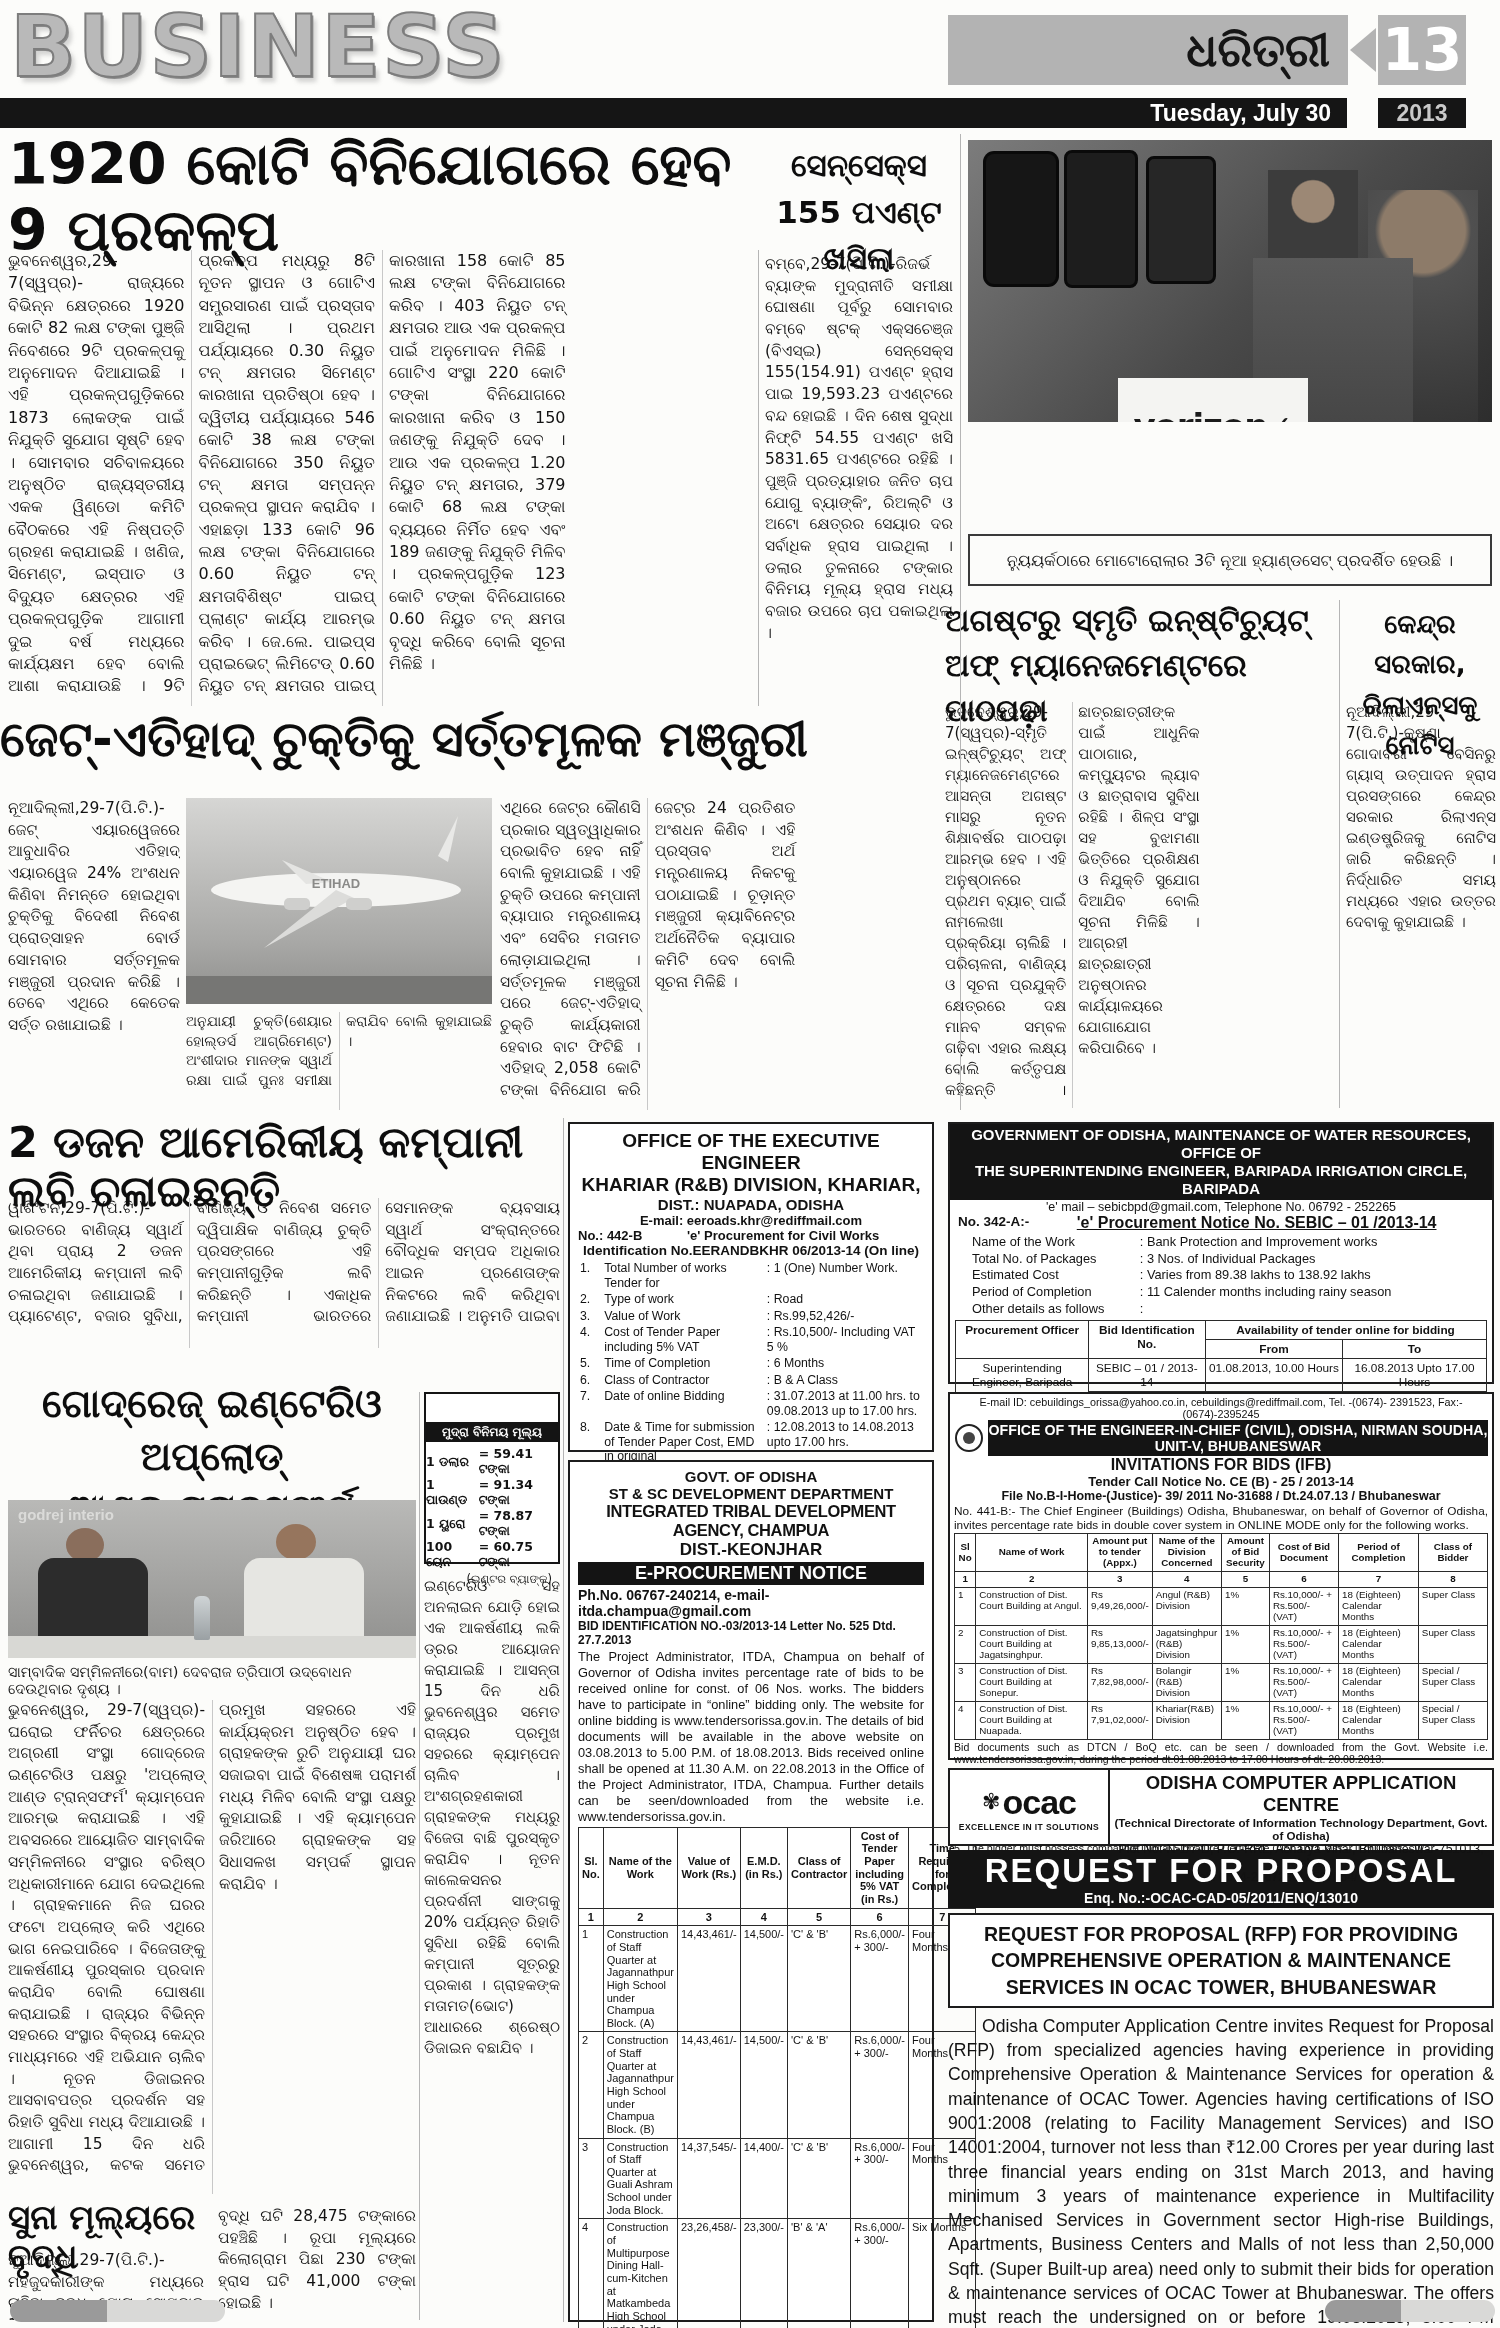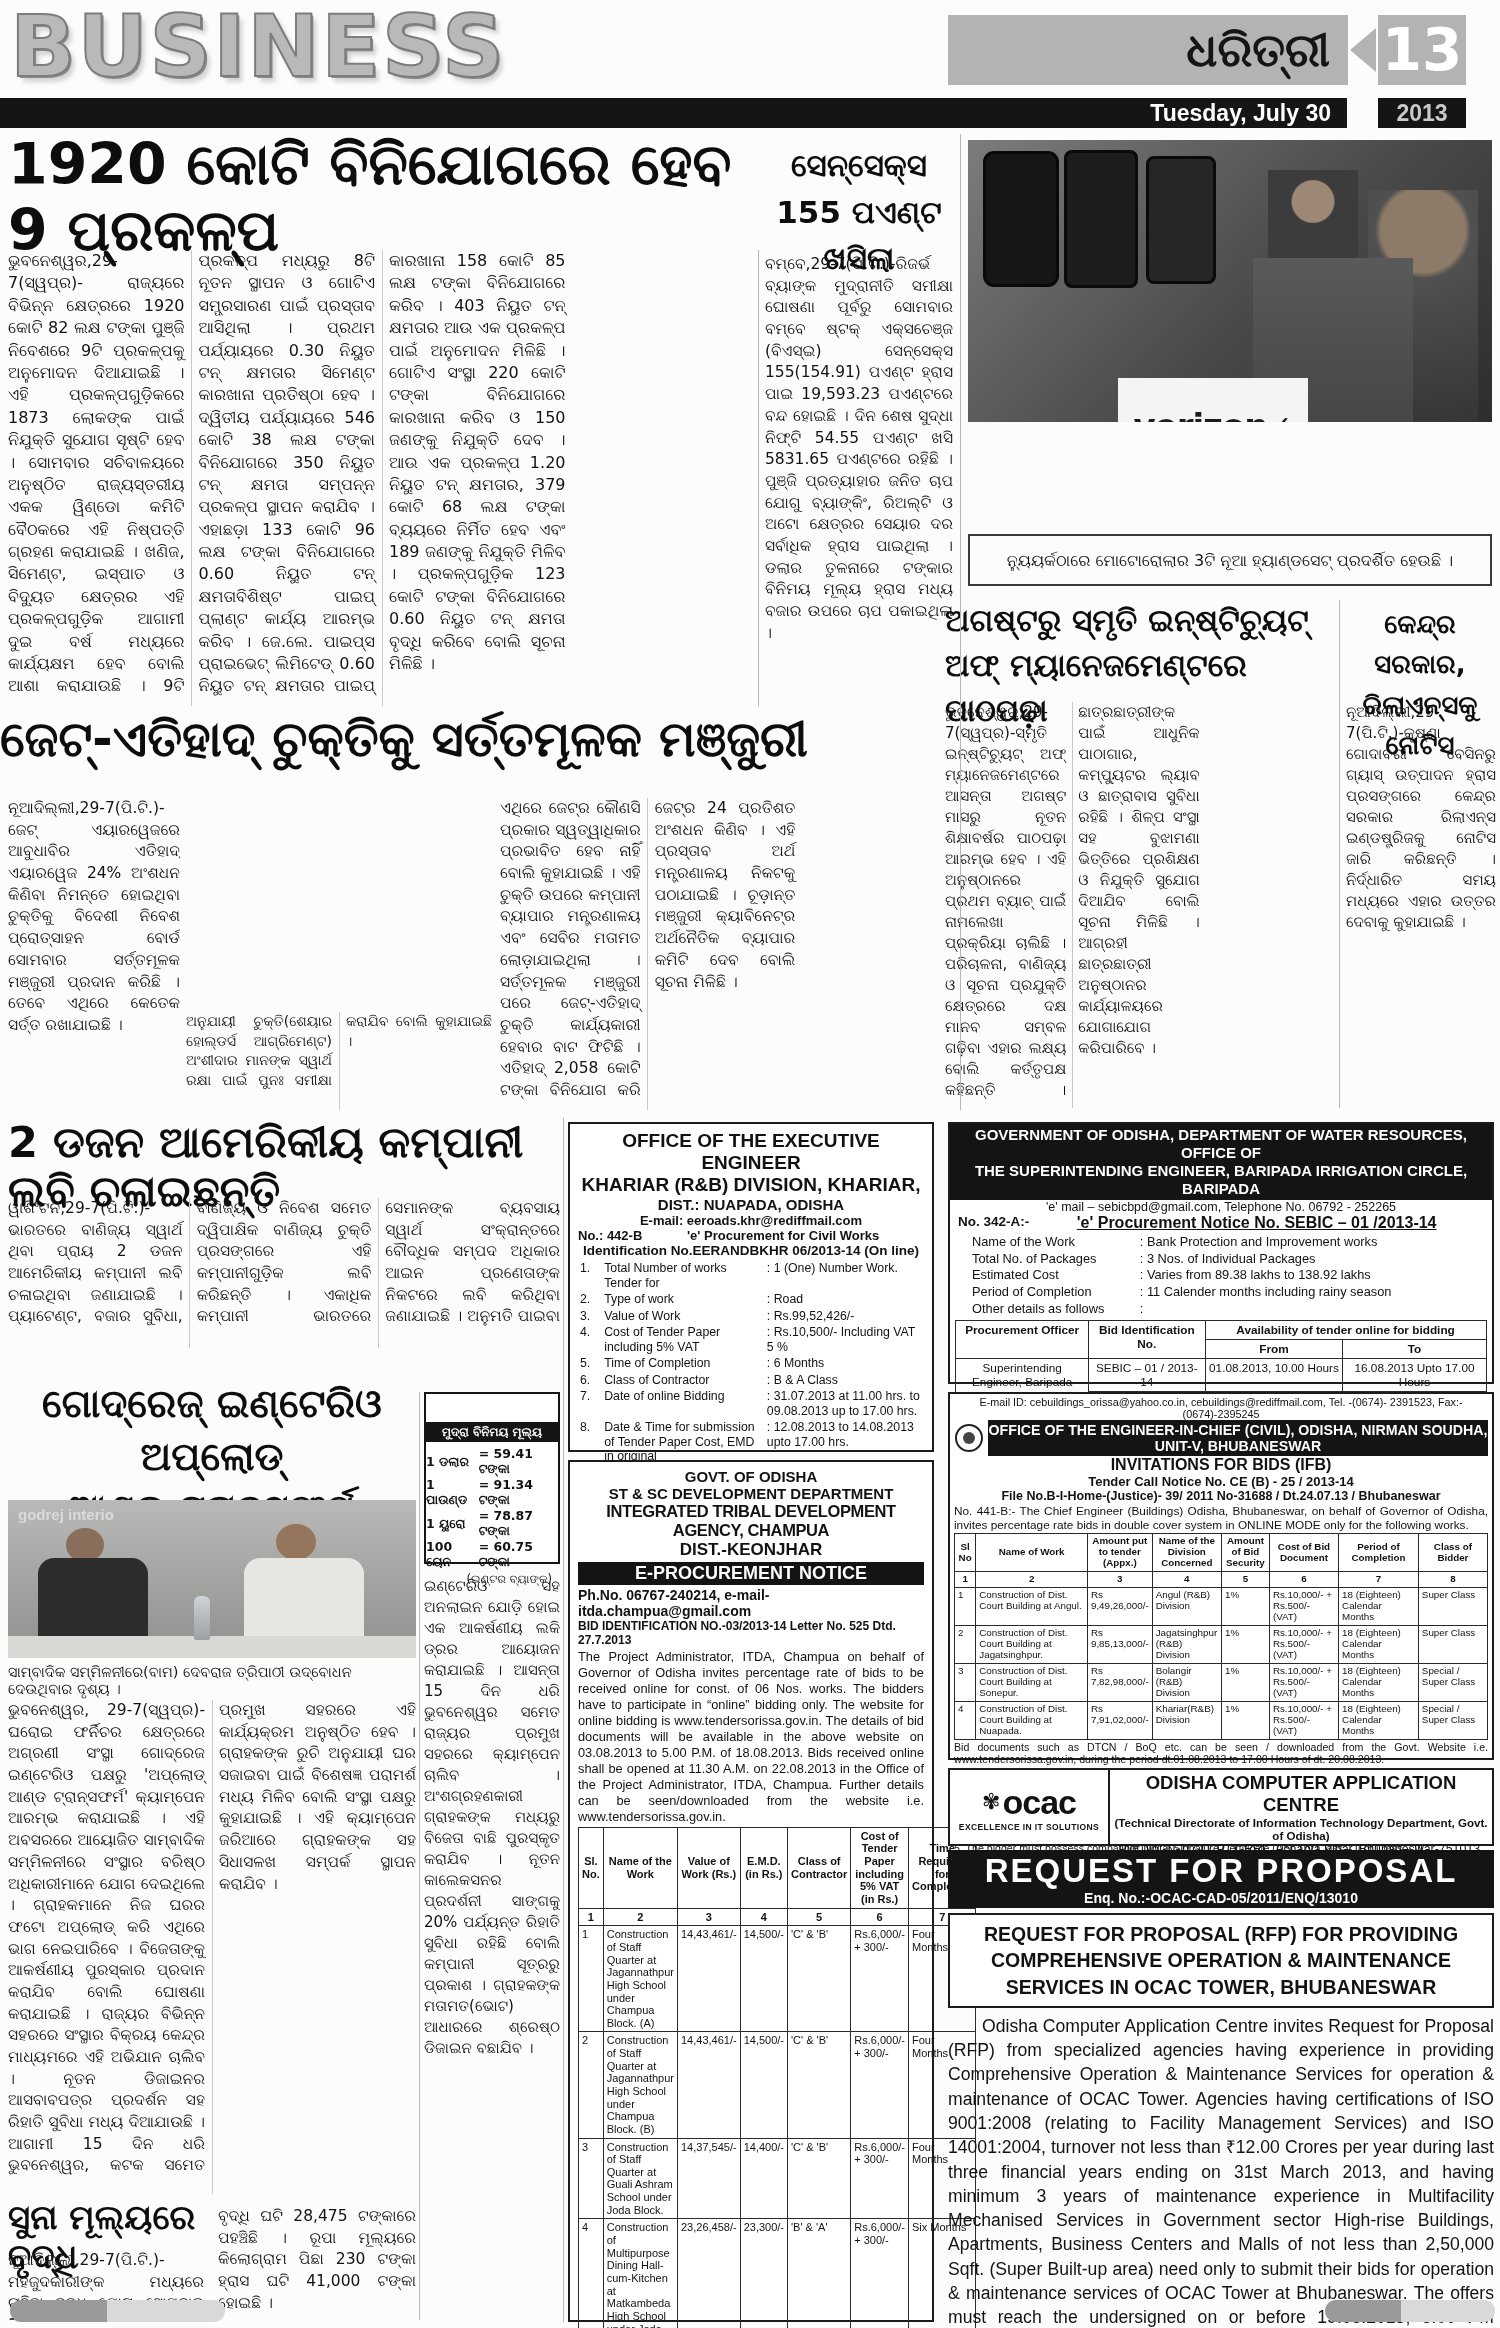--- a/index.html
+++ b/index.html
@@ -86,20 +86,32 @@
   <figcaption class="abs cap-box" style="left:968px; top:534px; width:524px; height:52px;">ନ୍ୟୁୟର୍କଠାରେ ମୋଟୋରୋଲାର 3ଟି ନୂଆ ହ୍ୟାଣ୍ଡସେଟ୍ ପ୍ରଦର୍ଶିତ ହେଉଛି ।</figcaption>
 
   <h2 class="abs oh" style="left:945px; top:598px; width:388px; font-size:31px; line-height:1.45;">ଅଗଷ୍ଟରୁ ସ୍ମୃତି ଇନ୍‌ଷ୍ଟିଚ୍ୟୁଟ୍ ଅଫ୍ ମ୍ୟାନେଜମେଣ୍ଟରେ ପାଠପଢ଼ା</h2>
   <h2 class="abs oh ctr" style="left:1344px; top:604px; width:152px; font-size:26px; line-height:1.55;">କେନ୍ଦ୍ର ସରକାର, ରିଲାଏନ୍ସକୁ ନୋଟିସ</h2>
   <div class="abs obody" style="left:945px; top:702px; width:388px; height:406px; column-count:3; column-gap:12px; column-rule:1px solid #c8c8c8; font-size:15px;">ଭୁବନେଶ୍ୱର,29-7(ସ୍ୱପ୍ର)-ସ୍ମୃତି ଇନ୍‌ଷ୍ଟିଚ୍ୟୁଟ୍ ଅଫ୍ ମ୍ୟାନେଜମେଣ୍ଟରେ ଆସନ୍ତା ଅଗଷ୍ଟ ମାସରୁ ନୂତନ ଶିକ୍ଷାବର୍ଷର ପାଠପଢ଼ା ଆରମ୍ଭ ହେବ । ଏହି ଅନୁଷ୍ଠାନରେ ପ୍ରଥମ ବ୍ୟାଚ୍ ପାଇଁ ନାମଲେଖା ପ୍ରକ୍ରିୟା ଚାଲିଛି । ପରିଚାଳନା, ବାଣିଜ୍ୟ ଓ ସୂଚନା ପ୍ରଯୁକ୍ତି କ୍ଷେତ୍ରରେ ଦକ୍ଷ ମାନବ ସମ୍ବଳ ଗଢ଼ିବା ଏହାର ଲକ୍ଷ୍ୟ ବୋଲି କର୍ତ୍ତୃପକ୍ଷ କହିଛନ୍ତି । ଛାତ୍ରଛାତ୍ରୀଙ୍କ ପାଇଁ ଆଧୁନିକ ପାଠାଗାର, କମ୍ପ୍ୟୁଟର ଲ୍ୟାବ ଓ ଛାତ୍ରାବାସ ସୁବିଧା ରହିଛି । ଶିଳ୍ପ ସଂସ୍ଥା ସହ ବୁଝାମଣା ଭିତ୍ତିରେ ପ୍ରଶିକ୍ଷଣ ଓ ନିଯୁକ୍ତି ସୁଯୋଗ ଦିଆଯିବ ବୋଲି ସୂଚନା ମିଳିଛି । ଆଗ୍ରହୀ ଛାତ୍ରଛାତ୍ରୀ ଅନୁଷ୍ଠାନର କାର୍ଯ୍ୟାଳୟରେ ଯୋଗାଯୋଗ କରିପାରିବେ ।</div>
   <div class="abs obody" style="left:1346px; top:702px; width:150px; height:406px; font-size:15px;">ନୂଆଦିଲ୍ଲୀ,29-7(ପି.ଟି.)-କୃଷ୍ଣା ଗୋଦାବରୀ ବେସିନରୁ ଗ୍ୟାସ୍ ଉତ୍ପାଦନ ହ୍ରାସ ପ୍ରସଙ୍ଗରେ କେନ୍ଦ୍ର ସରକାର ରିଲାଏନ୍ସ ଇଣ୍ଡଷ୍ଟ୍ରିଜକୁ ନୋଟିସ ଜାରି କରିଛନ୍ତି । ନିର୍ଦ୍ଧାରିତ ସମୟ ମଧ୍ୟରେ ଏହାର ଉତ୍ତର ଦେବାକୁ କୁହାଯାଇଛି ।</div>
 
   <h2 class="abs oh" style="left:0; top:712px; width:945px; font-size:49px;">ଜେଟ୍-ଏତିହାଦ୍ ଚୁକ୍ତିକୁ ସର୍ତ୍ତମୂଳକ ମଞ୍ଜୁରୀ</h2>
   <div class="abs obody" style="left:8px; top:798px; width:172px; height:312px; font-size:15.5px;">ନୂଆଦିଲ୍ଲୀ,29-7(ପି.ଟି.)-ଜେଟ୍ ଏୟାରୱେଜରେ ଆବୁଧାବିର ଏତିହାଦ୍ ଏୟାରୱେଜ 24% ଅଂଶଧନ କିଣିବା ନିମନ୍ତେ ହୋଇଥିବା ଚୁକ୍ତିକୁ ବିଦେଶୀ ନିବେଶ ପ୍ରୋତ୍ସାହନ ବୋର୍ଡ ସୋମବାର ସର୍ତ୍ତମୂଳକ ମଞ୍ଜୁରୀ ପ୍ରଦାନ କରିଛି । ତେବେ ଏଥିରେ କେତେକ ସର୍ତ୍ତ ରଖାଯାଇଛି ।</div>
 
+  <figure class="abs photo" style="left:186px; top:798px; width:306px; height:206px; background:linear-gradient(#d6d6d4,#a8a8a6 70%,#8e8e8c);">
+    <svg width="306" height="206" viewBox="0 0 306 206">
+      <polygon points="252,58 272,18 262,64" fill="#e9e9e7"></polygon>
+      <ellipse cx="150" cy="92" rx="125" ry="17" fill="#f4f4f2"></ellipse>
+      <polygon points="150,92 78,150 168,100" fill="#dcdcda"></polygon>
+      <polygon points="120,86 96,62 146,84" fill="#e4e4e2"></polygon>
+      <rect x="98" y="100" width="26" height="12" rx="5" fill="#cfcfcd"></rect>
+      <rect x="160" y="100" width="26" height="12" rx="5" fill="#cfcfcd"></rect>
+      <text x="150" y="90" font-size="13" font-weight="bold" fill="#8a8a88" text-anchor="middle" font-family="Liberation Sans, sans-serif">ETIHAD</text>
+      <rect x="0" y="178" width="306" height="28" fill="#767674"></rect>
+    </svg>
+  </figure>
   <div class="abs obody" style="left:186px; top:1012px; width:306px; height:98px; column-count:2; column-gap:14px; column-rule:1px solid #c8c8c8; font-size:14px;">ଅନୁଯାୟୀ ଚୁକ୍ତି(ଶେୟାର ହୋଲ୍‌ଡର୍ସ ଆଗ୍ରିମେଣ୍ଟ) ଅଂଶୀଦାର ମାନଙ୍କ ସ୍ୱାର୍ଥ ରକ୍ଷା ପାଇଁ ପୁନଃ ସମୀକ୍ଷା କରାଯିବ ବୋଲି କୁହାଯାଇଛି ।</div>
   <div class="abs obody" style="left:500px; top:798px; width:450px; height:312px; column-count:3; column-gap:14px; column-rule:1px solid #c8c8c8; font-size:15.5px;">ଏଥିରେ ଜେଟ୍‌ର କୌଣସି ପ୍ରକାର ସ୍ୱତ୍ୱାଧିକାର ପ୍ରଭାବିତ ହେବ ନାହିଁ ବୋଲି କୁହାଯାଇଛି । ଏହି ଚୁକ୍ତି ଉପରେ କମ୍ପାନୀ ବ୍ୟାପାର ମନ୍ତ୍ରଣାଳୟ ଏବଂ ସେବିର ମତାମତ ଲୋଡ଼ାଯାଇଥିଲା । ସର୍ତ୍ତମୂଳକ ମଞ୍ଜୁରୀ ପରେ ଜେଟ୍-ଏତିହାଦ୍ ଚୁକ୍ତି କାର୍ଯ୍ୟକାରୀ ହେବାର ବାଟ ଫିଟିଛି । ଏତିହାଦ୍ 2,058 କୋଟି ଟଙ୍କା ବିନିଯୋଗ କରି ଜେଟ୍‌ର 24 ପ୍ରତିଶତ ଅଂଶଧନ କିଣିବ । ଏହି ପ୍ରସ୍ତାବ ଅର୍ଥ ମନ୍ତ୍ରଣାଳୟ ନିକଟକୁ ପଠାଯାଇଛି । ଚୂଡ଼ାନ୍ତ ମଞ୍ଜୁରୀ କ୍ୟାବିନେଟ୍‌ର ଅର୍ଥନୈତିକ ବ୍ୟାପାର କମିଟି ଦେବ ବୋଲି ସୂଚନା ମିଳିଛି ।</div>
 
   <div class="abs rule-v" style="left:758px; top:250px; height:456px;"></div>
   <div class="abs rule-v" style="left:960px; top:134px; height:976px;"></div>
   <div class="abs rule-v" style="left:1339px; top:600px; height:508px;"></div>
 
   <h2 class="abs oh" style="left:8px; top:1118px; width:552px; font-size:43px;">2 ଡଜନ ଆମେରିକୀୟ କମ୍ପାନୀ ଲବି ଚଳାଇଛନ୍ତି</h2>
   <div class="abs obody" style="left:8px; top:1198px; width:552px; height:150px; column-count:3; column-gap:14px; column-rule:1px solid #c8c8c8; font-size:15.5px;">ୱାଶିଂଟନ,29-7(ପି.ଟି.)-ଭାରତରେ ବାଣିଜ୍ୟ ସ୍ୱାର୍ଥ ଥିବା ପ୍ରାୟ 2 ଡଜନ ଆମେରିକୀୟ କମ୍ପାନୀ ଲବି ଚଳାଇଥିବା ଜଣାଯାଇଛି । ପ୍ୟାଟେଣ୍ଟ, ବଜାର ସୁବିଧା, ବାଣିଜ୍ୟ ଓ ନିବେଶ ସମେତ ଦ୍ୱିପାକ୍ଷିକ ବାଣିଜ୍ୟ ଚୁକ୍ତି ପ୍ରସଙ୍ଗରେ ଏହି କମ୍ପାନୀଗୁଡ଼ିକ ଲବି କରିଛନ୍ତି । ଏକାଧିକ କମ୍ପାନୀ ଭାରତରେ ସେମାନଙ୍କ ବ୍ୟବସାୟ ସ୍ୱାର୍ଥ ସଂକ୍ରାନ୍ତରେ ବୌଦ୍ଧିକ ସମ୍ପଦ ଅଧିକାର ଆଇନ ପ୍ରଣେତାଙ୍କ ନିକଟରେ ଲବି କରିଥିବା ଜଣାଯାଇଛି । ଅନୁମତି ପାଇବା ପାଇଁ ଲବି କରୁଥିବାବେଳେ ଗତ ତ୍ରୈମାସରେ ୱାଲମାର୍ଟ ଏହାର ଲବିକୁ ବନ୍ଦ କରିଛି ।</div>
 
@@ -305,21 +317,21 @@
             <td>Rs.6,000/- + 300/-</td>
             <td>Six Months</td>
           </tr>
         </tbody>
     </table>
 
   </section>
 
   <section class="abs nbox" style="left:948px; top:1122px; width:546px; height:262px; padding:0;">
     <div class="blackband ctr bold" style="font-size:15px; padding:2px 0; line-height:1.2;">
-      <span>GOVERNMENT OF ODISHA, DEPARTMENT OF WATER RESOURCES, OFFICE OF</span><br>
+      <span>GOVERNMENT OF ODISHA, MAINTENANCE OF WATER RESOURCES, OFFICE OF</span><br>
       <span>THE SUPERINTENDING ENGINEER, BARIPADA IRRIGATION CIRCLE, BARIPADA</span>
     </div>
     <div class="ctr" style="font-size:12.5px;">'e' mail – sebicbpd@gmail.com, Telephone No. 06792 - 252265</div>
     <div style="display:flex; padding:0 8px;">
       <span class="bold" style="font-size:13.5px;">No. 342-A:-</span>
       <span class="bold" style="flex:1; text-align:center; font-size:16px; text-decoration:underline;">'e' Procurement Notice No. SEBIC – 01 /2013-14</span>
     </div>
     <table class="plain kv" style="font-size:12.8px; width:86%; margin:2px 0 2px 20px; line-height:1.15;">
       <colgroup>
           <col style="width:36%">

